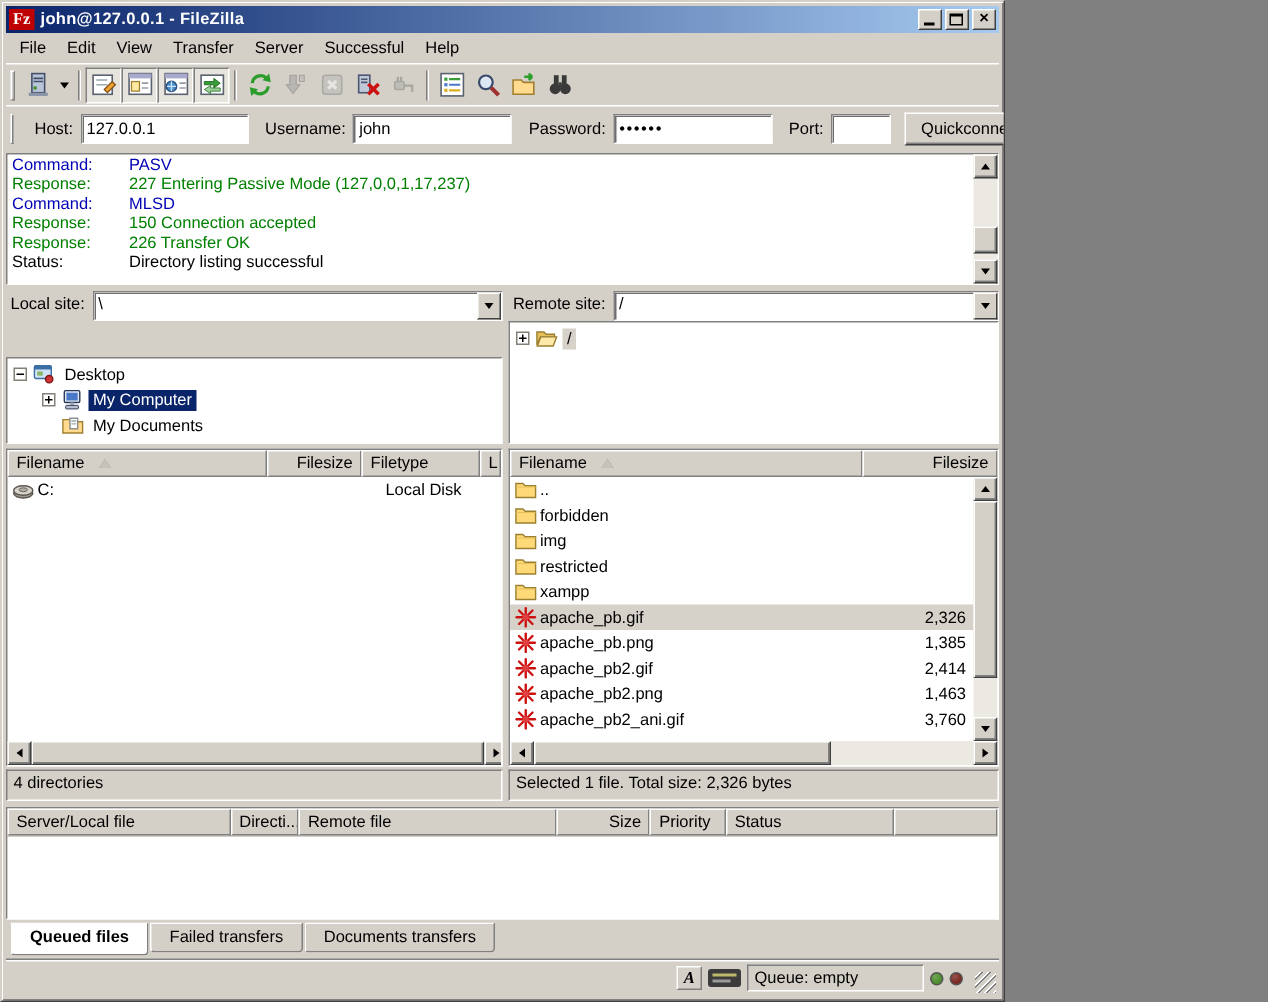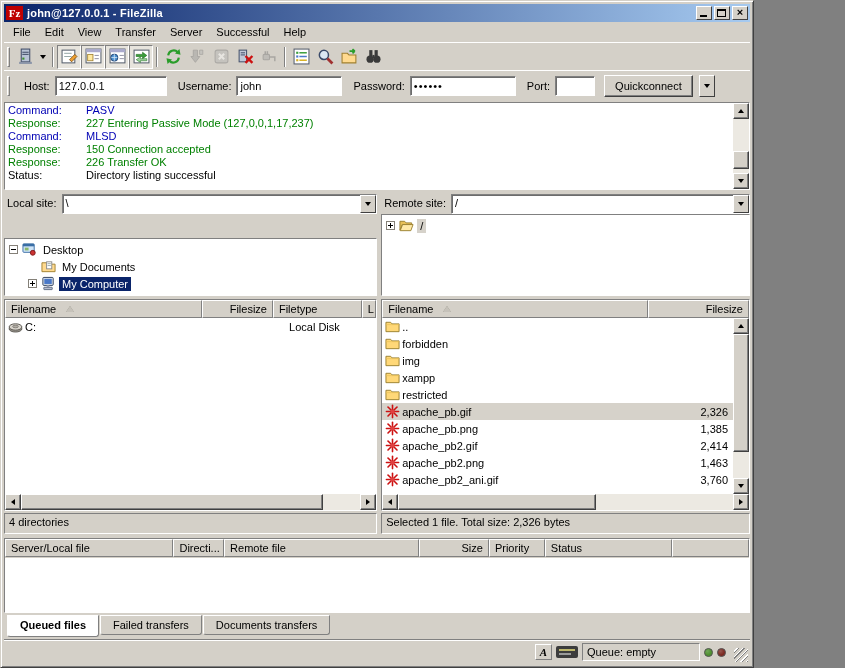--- a/index.html
+++ b/index.html
@@ -1,20 +1,20 @@
 <!DOCTYPE html>
 <html style="--titlebar_start: #0a246a; --titlebar_end: #a6caf0; --selection: #0a246a; --inactive_selection: #d6d2ca; --command: #0000b4; --response: #008000; --status: #000000; --logo_red: #bf0000;"><head>
 <meta charset="utf-8">
 <style>
   * { margin:0; padding:0; box-sizing:border-box; }
   html,body { background:#808080; }
   body { font-family:"Liberation Sans", sans-serif; font-size:11px; color:#000; }
 
   .window {
-    width:754px; height:668px; background:#d4d0c8;
+    width:670px; height:668px; background:#d4d0c8;
     border:1px solid #404040; border-top-color:#d4d0c8; border-left-color:#d4d0c8;
     box-shadow: inset 1px 1px 0 #fff, inset -1px -1px 0 #808080;
     padding:3px; display:flex; flex-direction:column; overflow:hidden;
   }
   .field  { background:#fff; border:1px solid; border-color:#808080 #fff #fff #808080;
             box-shadow: inset 1px 1px 0 #6c6c6c; }
 
   
   .titlebar { height:18px; flex:0 0 18px; display:flex; align-items:center; padding:0 2px;
     background:linear-gradient(to right, var(--titlebar_start), var(--titlebar_end)); }
@@ -377,42 +377,42 @@
               <svg viewBox="0 0 16 16">
                 <rect x="1" y="2" width="12" height="9" rx="1" fill="#cfe4f7" stroke="#3a6ea5"></rect>
                 <rect x="1" y="2" width="12" height="2.6" fill="#3a6ea5"></rect>
                 <rect x="3" y="6" width="4" height="3" fill="#8ab86a"></rect>
                 <circle cx="11.5" cy="11.5" r="2.6" fill="#cc3333" stroke="#801818"></circle>
               </svg>
             </span>
             <span class="tree-label">Desktop</span>
           </div>
           <div class="tree-row" style="padding-left: 23px;">
+            <span class="expander plus"></span>
+            <span class="icon">
+              <svg viewBox="0 0 16 16">
+                <rect x="2" y="1.5" width="11" height="8.5" rx="1" fill="#dfe8f0" stroke="#2a3a5a"></rect>
+                <rect x="3.5" y="3" width="8" height="5.5" fill="#4a78c8"></rect>
+                <rect x="6" y="10" width="3" height="2" fill="#aab0c0"></rect>
+                <rect x="3" y="12" width="9" height="2.5" rx="0.5" fill="#b8c0d0" stroke="#2a3a5a" stroke-width="0.7"></rect>
+              </svg>
+            </span>
+            <span class="tree-label selected">My Computer</span>
+          </div>
+          <div class="tree-row" style="padding-left: 23px;">
             <span class="expander none"></span>
             <span class="icon">
               <svg viewBox="0 0 16 16">
                 <path d="M1 4 h5 l1.5 1.5 H15 V13.5 H1z" fill="#ffda8f" stroke="#a08030"></path>
                 <rect x="6" y="3" width="5.5" height="7.5" fill="#fff" stroke="#8a8a8a"></rect>
                 <line x1="7" y1="5" x2="10.5" y2="5" stroke="#9aa"></line>
                 <line x1="7" y1="7" x2="10.5" y2="7" stroke="#9aa"></line>
               </svg>
             </span>
             <span class="tree-label">My Documents</span>
-          </div>
-          <div class="tree-row" style="padding-left: 23px;">
-            <span class="expander plus"></span>
-            <span class="icon">
-              <svg viewBox="0 0 16 16">
-                <rect x="2" y="1.5" width="11" height="8.5" rx="1" fill="#dfe8f0" stroke="#2a3a5a"></rect>
-                <rect x="3.5" y="3" width="8" height="5.5" fill="#4a78c8"></rect>
-                <rect x="6" y="10" width="3" height="2" fill="#aab0c0"></rect>
-                <rect x="3" y="12" width="9" height="2.5" rx="0.5" fill="#b8c0d0" stroke="#2a3a5a" stroke-width="0.7"></rect>
-              </svg>
-            </span>
-            <span class="tree-label selected">My Computer</span>
           </div>
         </div>
     </div>
     <div class="v-splitter"></div>
     <div class="tree-pane right">
       <div class="site-row">
         <span class="site-label">Remote site:</span>
         <span class="combo">
           <span class="combo-text">/</span>
           <span class="combo-btn">
@@ -531,33 +531,33 @@
               <span class="cell num" style="width: 109px;"></span>
             </div>
             <div class="file-row">
               <span class="cell" style="width: 288px; padding-left: 3px;">
                 <span class="icon">
                   <svg viewBox="0 0 16 16">
                     <path d="M1 3.5 h5 l1.5 1.7 H15 V13.5 H1z" fill="#ffd878" stroke="#9a8030"></path>
                     <path d="M1 6 H15" stroke="#e8c058" stroke-width="0.8"></path>
                   </svg>
                 </span>
-                <span>xampp</span>
+                <span>restricted</span>
               </span>
               <span class="cell num" style="width: 109px;"></span>
             </div>
             <div class="file-row">
               <span class="cell" style="width: 288px; padding-left: 3px;">
                 <span class="icon">
                   <svg viewBox="0 0 16 16">
                     <path d="M1 3.5 h5 l1.5 1.7 H15 V13.5 H1z" fill="#ffd878" stroke="#9a8030"></path>
                     <path d="M1 6 H15" stroke="#e8c058" stroke-width="0.8"></path>
                   </svg>
                 </span>
-                <span>restricted</span>
+                <span>xampp</span>
               </span>
               <span class="cell num" style="width: 109px;"></span>
             </div>
             <div class="file-row selected">
               <span class="cell" style="width: 288px; padding-left: 3px;">
                 <span class="icon">
                   <svg viewBox="0 0 16 16">
                     <g stroke="#cc1111" stroke-width="1.7" stroke-linecap="round">
                       <line x1="8" y1="1.5" x2="8" y2="14.5"></line>
                       <line x1="1.5" y1="8" x2="14.5" y2="8"></line>

